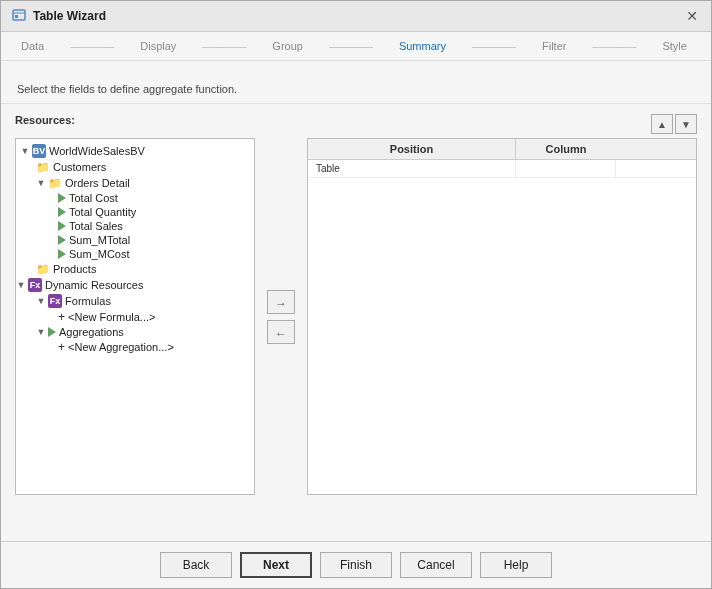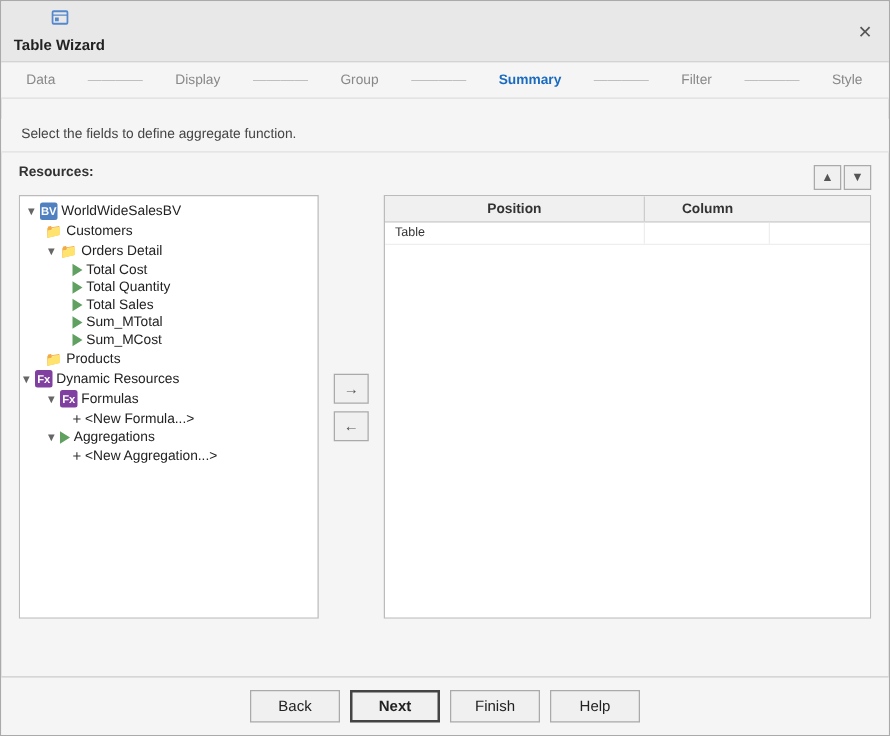--- a/index.html
+++ b/index.html
@@ -27,21 +27,20 @@
       padding: 6px 10px;
       display: flex;
       align-items: center;
       justify-content: space-between;
       user-select: none;
     }
     .title-bar-left {
       display: flex;
       align-items: center;
       gap: 6px;
-      flex-direction: column;
     }
     .title-icon {
       width: 16px;
       height: 16px;
       display: flex;
       align-items: center;
       justify-content: center;
     }
     .title-text {
       font-weight: 600;
@@ -75,21 +74,21 @@
       align-items: center;
       gap: 0;
     }
     .step-label {
       font-size: 11px;
       color: #888;
       padding: 0 4px;
     }
     .step-label.active {
       color: #1a6bbf;
-      font-weight: 700;
+      font-weight: 400;
     }
     .step-divider {
       color: #bbb;
       font-size: 11px;
       padding: 0 6px;
     }
 
     
     .subtitle {
       padding: 6px 16px 8px;
@@ -480,15 +479,16 @@
           </div>
         </div>
       </div>
     </div>
   </div>
 
   <div class="footer">
     <button class="footer-btn">Back</button>
     <button class="footer-btn primary">Next</button>
     <button class="footer-btn">Finish</button>
+    <button class="footer-btn">Cancel</button>
     <button class="footer-btn">Help</button>
   </div>
 </div>
 
 </body></html>

